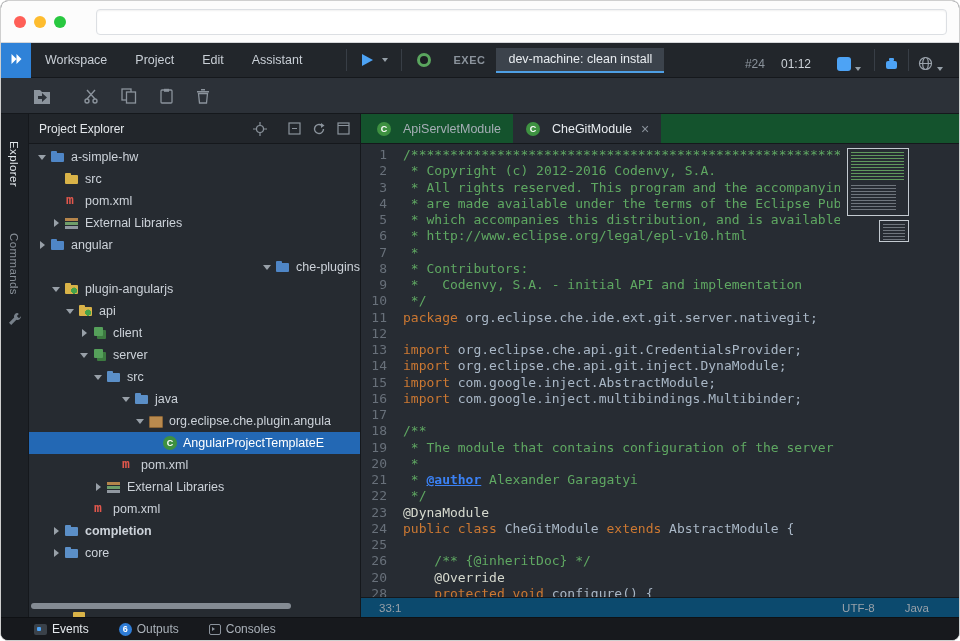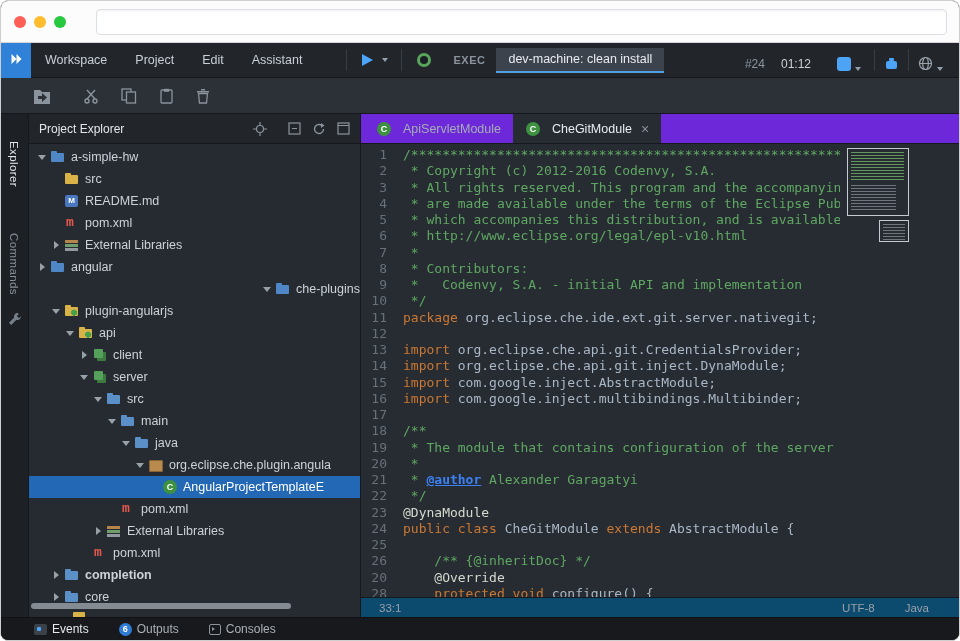--- a/index.html
+++ b/index.html
@@ -90,21 +90,21 @@
   .ti.libraries::before{content:"";position:absolute;left:1px;top:2px;width:13px;height:3px;background:#b5854b}
   .ti.libraries::after{content:"";position:absolute;left:1px;top:6px;width:13px;height:7px;
         background:linear-gradient(to bottom,#6f9e6a 0 3px,rgba(0,0,0,0) 3px 4px,#9198a0 4px)}
   .ti.module::before{content:"";position:absolute;left:2px;top:1px;width:9px;height:9px;background:#55a05a;
         border-radius:1px;box-shadow:3px 3px 0 #3c7a40}
   .hscroll{position:absolute;left:2px;right:8px;bottom:8px;height:6px}
   .hthumb{width:260px;height:6px;border-radius:3px;background:#8f969e;opacity:.9}
   .sliver{position:absolute;left:44px;bottom:0;width:12px;height:5px;background:#d9b348;border-radius:1px 1px 0 0}
   
   .editor{flex:1;display:flex;flex-direction:column;min-width:0}
-  .tabs{height:30px;flex:0 0 30px;background:#6d28d9;border-bottom:1px solid var(--line);
+  .tabs{height:30px;flex:0 0 30px;background:#14532d;border-bottom:1px solid var(--line);
         display:flex;padding-left:3px}
   .etab{display:flex;align-items:center;padding:0 12px;gap:6px;font-size:12.5px;color:#a6aeb6}
   .etab.active{background:var(--bg-editor);color:#e9edf1}
   .tclose{font-size:14px;color:#8b939c;margin-left:3px;line-height:1}
   .code-area{flex:1;display:flex;position:relative;overflow:hidden;background:var(--bg-editor);padding-top:3px}
   .gutter{width:36px;flex:0 0 36px;text-align:right;padding-right:10px;
         font:13px/16.25px "DejaVu Sans Mono",monospace;color:#68707a}
   .gnum{height:var(--lh)}
   .code{margin-left:6px;width:437px;overflow:hidden;white-space:pre;
         font:13px/16.25px "DejaVu Sans Mono",monospace;color:#a9b7c6}
@@ -301,25 +301,20 @@
             <span class="ti project-folder"></span>
             <span class="tlabel">a-simple-hw</span>
           </div>
           <div class="trow" style="padding-left: 22px;">
             <span class="chev none"></span>
             <span class="ti folder-yellow"></span>
             <span class="tlabel">src</span>
           </div>
           <div class="trow" style="padding-left: 22px;">
             <span class="chev none"></span>
-            <span class="ti markdown"></span>
-            <span class="tlabel">README.md</span>
-          </div>
-          <div class="trow" style="padding-left: 22px;">
-            <span class="chev none"></span>
             <span class="ti maven"></span>
             <span class="tlabel">pom.xml</span>
           </div>
           <div class="trow" style="padding-left: 22px;">
             <span class="chev closed"></span>
             <span class="ti libraries"></span>
             <span class="tlabel">External Libraries</span>
           </div>
           <div class="trow" style="padding-left: 8px;">
             <span class="chev closed"></span>
@@ -348,25 +343,20 @@
           </div>
           <div class="trow" style="padding-left: 50px;">
             <span class="chev open"></span>
             <span class="ti module"></span>
             <span class="tlabel">server</span>
           </div>
           <div class="trow" style="padding-left: 64px;">
             <span class="chev open"></span>
             <span class="ti folder-blue"></span>
             <span class="tlabel">src</span>
-          </div>
-          <div class="trow" style="padding-left: 78px;">
-            <span class="chev open"></span>
-            <span class="ti folder-blue"></span>
-            <span class="tlabel">main</span>
           </div>
           <div class="trow" style="padding-left: 92px;">
             <span class="chev open"></span>
             <span class="ti folder-blue"></span>
             <span class="tlabel">java</span>
           </div>
           <div class="trow" style="padding-left: 106px;">
             <span class="chev open"></span>
             <span class="ti package"></span>
             <span class="tlabel">org.eclipse.che.plugin.angula</span>

